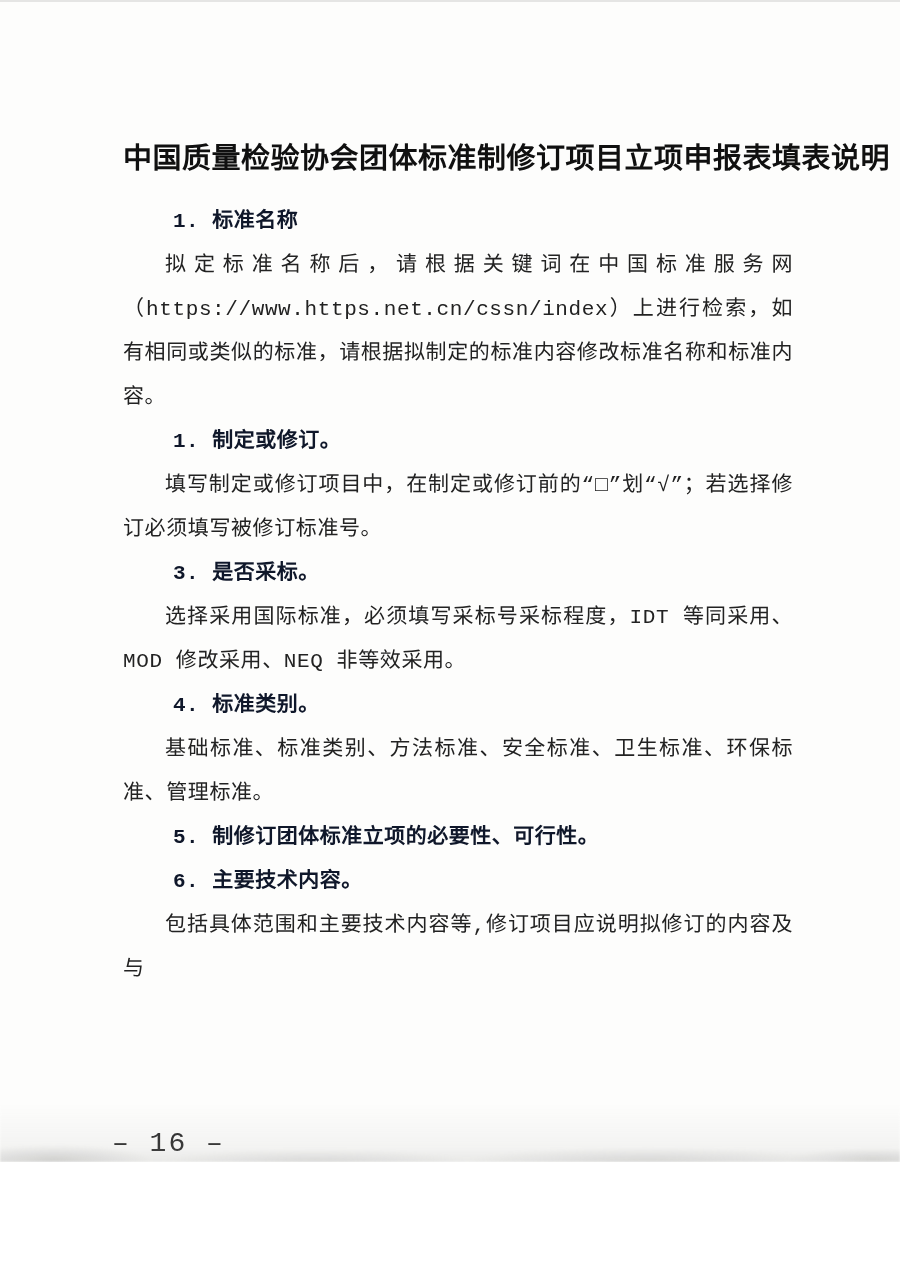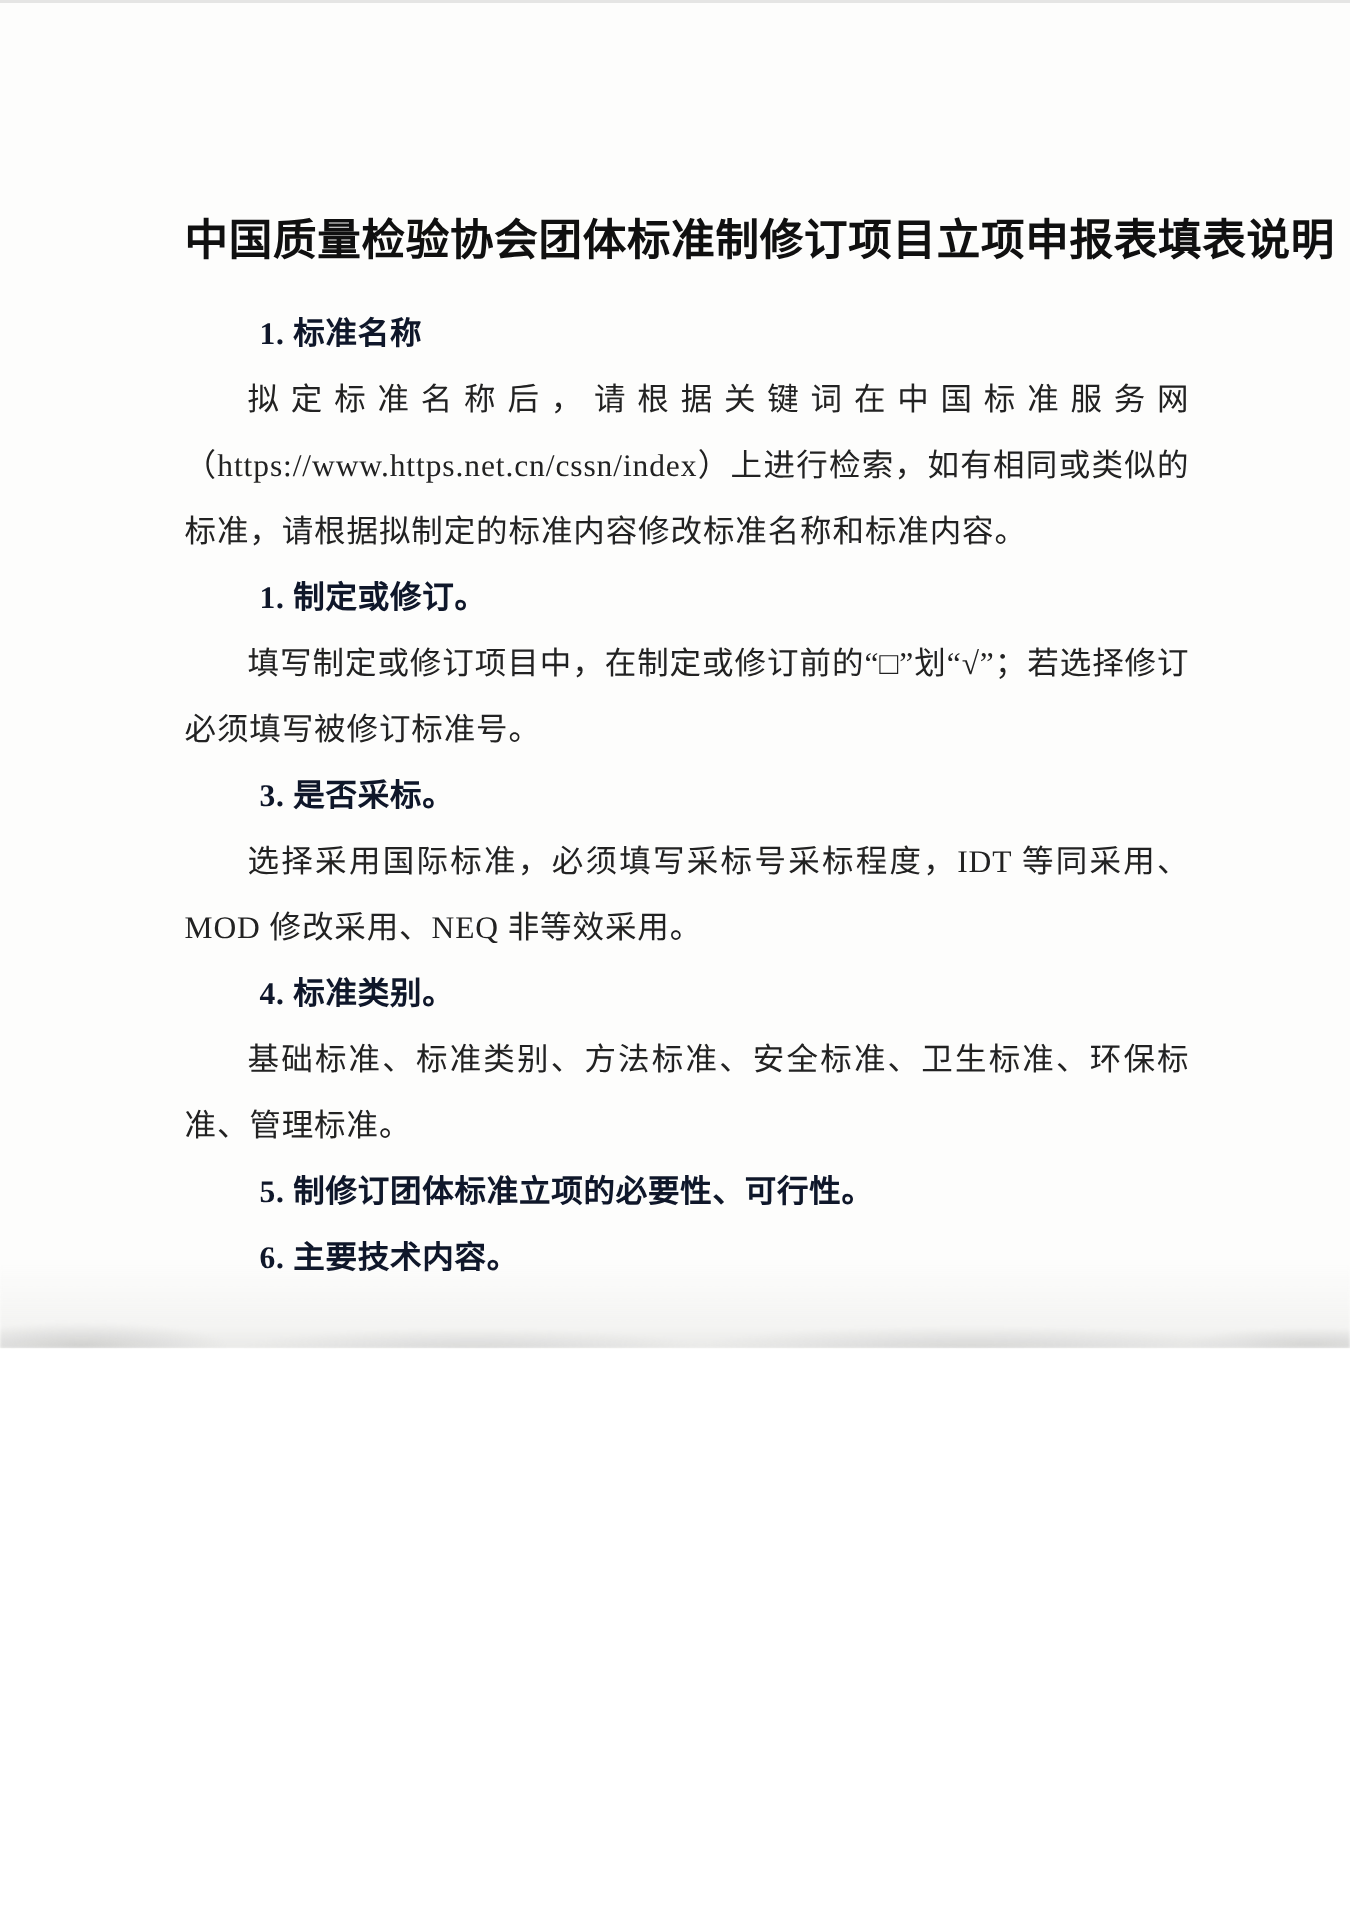--- a/index.html
+++ b/index.html
@@ -3,24 +3,24 @@
 <meta charset="utf-8">
 <style>
   html, body {
     margin: 0;
     padding: 0;
     background: #ffffff;
   }
   .page {
     position: relative;
     width: 900px;
-    height: 899px;
+    height: 1162px;
     background: #fdfdfc;
     overflow: hidden;
-    font-family: Liberation Serif, serif;
+    font-family: Liberation Mono, monospace;
     color: #1c1c1c;
   }
   .content {
     position: absolute;
     left: 123px;
     top: 138px;
     width: 670px;
   }
   .doc-title {
     font-size: 29px;
@@ -101,18 +101,19 @@
 
     <h2 class="sec-heading">3. 是否采标。</h2>
     <p class="sec-para">选择采用国际标准，必须填写采标号采标程度，IDT 等同采用、MOD 修改采用、NEQ 非等效采用。</p>
 
     <h2 class="sec-heading">4. 标准类别。</h2>
     <p class="sec-para">基础标准、标准类别、方法标准、安全标准、卫生标准、环保标准、管理标准。</p>
 
     <h2 class="sec-heading">5. 制修订团体标准立项的必要性、可行性。</h2>
 
     <h2 class="sec-heading">6. 主要技术内容。</h2>
+    <p class="sec-para">包括具体范围和主要技术内容等,修订项目应说明拟修订的内容及与</p>
   </div>
 
   <div class="page-number">– 16 –</div>
 
   <div class="scan-bottom"></div>
 </div>
 
 </body></html>

